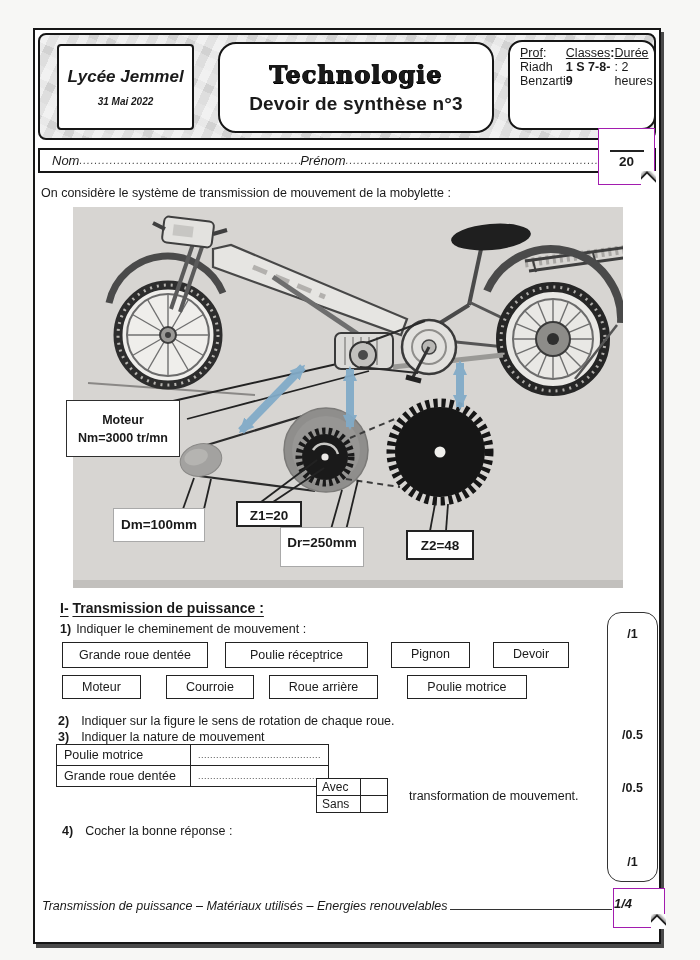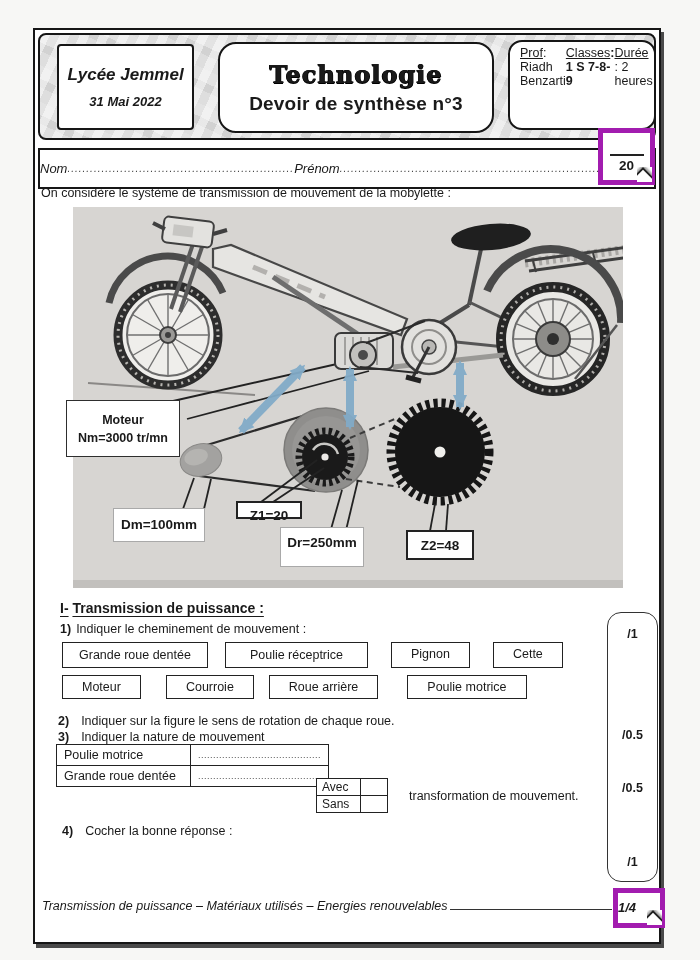--- a/index.html
+++ b/index.html
@@ -19,58 +19,58 @@
     position:absolute; left:3px; top:3px; width:618px; height:107px;
     background:
       repeating-linear-gradient(115deg, rgba(255,255,255,.5) 0 9px, rgba(0,0,0,0) 9px 18px),
       repeating-linear-gradient(25deg, #dedede 0 13px, #d2d2d2 13px 21px, #e3e3e3 21px 33px);
     border:2px solid #161616; border-radius:8px;
   }
   .hbox { position:absolute; background:#fff; border:2px solid #161616; }
   .hbox-school { left:17px; top:9px; width:137px; height:86px; border-radius:4px;
     display:flex; flex-direction:column; justify-content:center; align-items:center; gap:9px;}
   .school-name { font-weight:bold; font-style:italic; font-size:17px; }
-  .school-date { font-style:italic; font-size:13px; font-weight:600; }
+  .school-date { font-style:italic; font-size:10px; font-weight:600; }
   .hbox-title { left:178px; top:7px; width:276px; height:91px; border-radius:18px;
     display:flex; flex-direction:column; justify-content:center; align-items:center; gap:4px;}
   .subject {
     font-family:"DejaVu Serif", serif; font-weight:bold; font-size:24px; letter-spacing:1px;
     text-shadow:0.6px 0 #000, -0.6px 0 #000, 0 0.5px #000;
   }
   .exam-title { font-weight:bold; font-size:19px; letter-spacing:.2px; }
   .hbox-prof { left:468px; top:5px; width:148px; height:90px; border-radius:14px;
     display:flex; flex-direction:row; justify-content:space-evenly; padding:4px 10px; font-size:12.5px;}
   .hline .lbl { text-decoration:underline; }
   .hline .val-bold { font-weight:bold; }
   
-  .dogear { position:absolute; background:#fff; border:5px solid #a21caf; }
+  .dogear { position:absolute; background:#fff; border:1px solid #a21caf; }
   .fold { position:absolute; right:-2px; bottom:-2px; width:15px; height:15px; background:#fff; overflow:hidden; }
   .fold::after { content:""; position:absolute; left:-11px; top:7px; width:30px; height:30px;
     background:#fff; border:2px solid #222; transform:rotate(45deg); box-shadow:-2px -2px 2px rgba(0,0,0,.35); }
   .total-box { left:563px; top:98px; width:57px; height:57px; z-index:5; }
   .total-rule { width:34px; border-top:2px solid #222; margin:21px auto 2px auto; }
   .total-val { text-align:center; font-weight:bold; font-size:13.5px; }
   
   .identity-bar {
-    position:absolute; left:3px; top:118px; width:618px; height:41px;
+    position:absolute; left:3px; top:118px; width:618px; height:25px;
     border:2px solid #161616; background:#fff;
-    display:flex; align-items:center; padding:0 0;
+    display:flex; align-items:center; padding:0 12px;
     font-style:italic; font-size:13px; overflow:hidden; white-space:nowrap;
   }
   .dots { letter-spacing:1px; font-size:10px; color:#333; overflow:hidden; }
   
   .intro { position:absolute; left:6px; top:156px; font-size:12.5px; width:600px; }
   
   .figure { position:absolute; left:38px; top:177px; width:550px; height:381px; background:#d7d5d2; }
   .fig-label { position:absolute; background:#fff; text-align:center; z-index:3; }
   .motor-label { left:-7px; top:193px; width:114px; height:57px; border:1.5px solid #2e2e2e;
     font-size:12.5px; font-weight:600; display:flex; flex-direction:column; justify-content:center; gap:4px;}
   .dm-label { left:40px; top:301px; width:92px; height:34px; border:1px solid #a9a9a9;
     font-weight:bold; font-size:13.5px; line-height:32px;}
-  .z1-label { left:163px; top:294px; width:66px; height:18px; border:2px solid #222;
+  .z1-label { left:163px; top:294px; width:66px; height:26px; border:2px solid #222;
     font-weight:bold; font-size:13.5px; line-height:26px;}
   .dr-label { left:207px; top:320px; width:84px; height:40px; border:1px solid #a9a9a9;
     font-weight:bold; font-size:13.5px; line-height:30px;}
   .z2-label { left:333px; top:323px; width:68px; height:30px; border:2px solid #222;
     font-weight:bold; font-size:13.5px; line-height:27px;}
   
   .sec-heading { position:absolute; left:25px; top:570px; font-size:14px; font-weight:bold; }
   .sec-heading span { text-decoration:underline; text-underline-offset:3px; }
   .q-line { position:absolute; font-size:12.5px; display:flex; gap:12px; }
   .q-num { font-weight:bold; }
@@ -311,21 +311,21 @@
 
   <div class="q-line q1-line">
     <span class="q-num">1)</span>
     <span>Indiquer le cheminement de mouvement :</span>
   </div>
 
   <div class="opt-row opt-row1">
     <div class="opt-box">Grande roue dentée</div>
     <div class="opt-box">Poulie réceptrice</div>
     <div class="opt-box">Pignon</div>
-    <div class="opt-box">Cette</div>
+    <div class="opt-box">Devoir</div>
   </div>
   <div class="opt-row opt-row2">
     <div class="opt-box">Moteur</div>
     <div class="opt-box">Courroie</div>
     <div class="opt-box">Roue arrière</div>
     <div class="opt-box">Poulie motrice</div>
   </div>
 
   <div class="q-line q2-line">
     <span class="q-num">2)</span>

